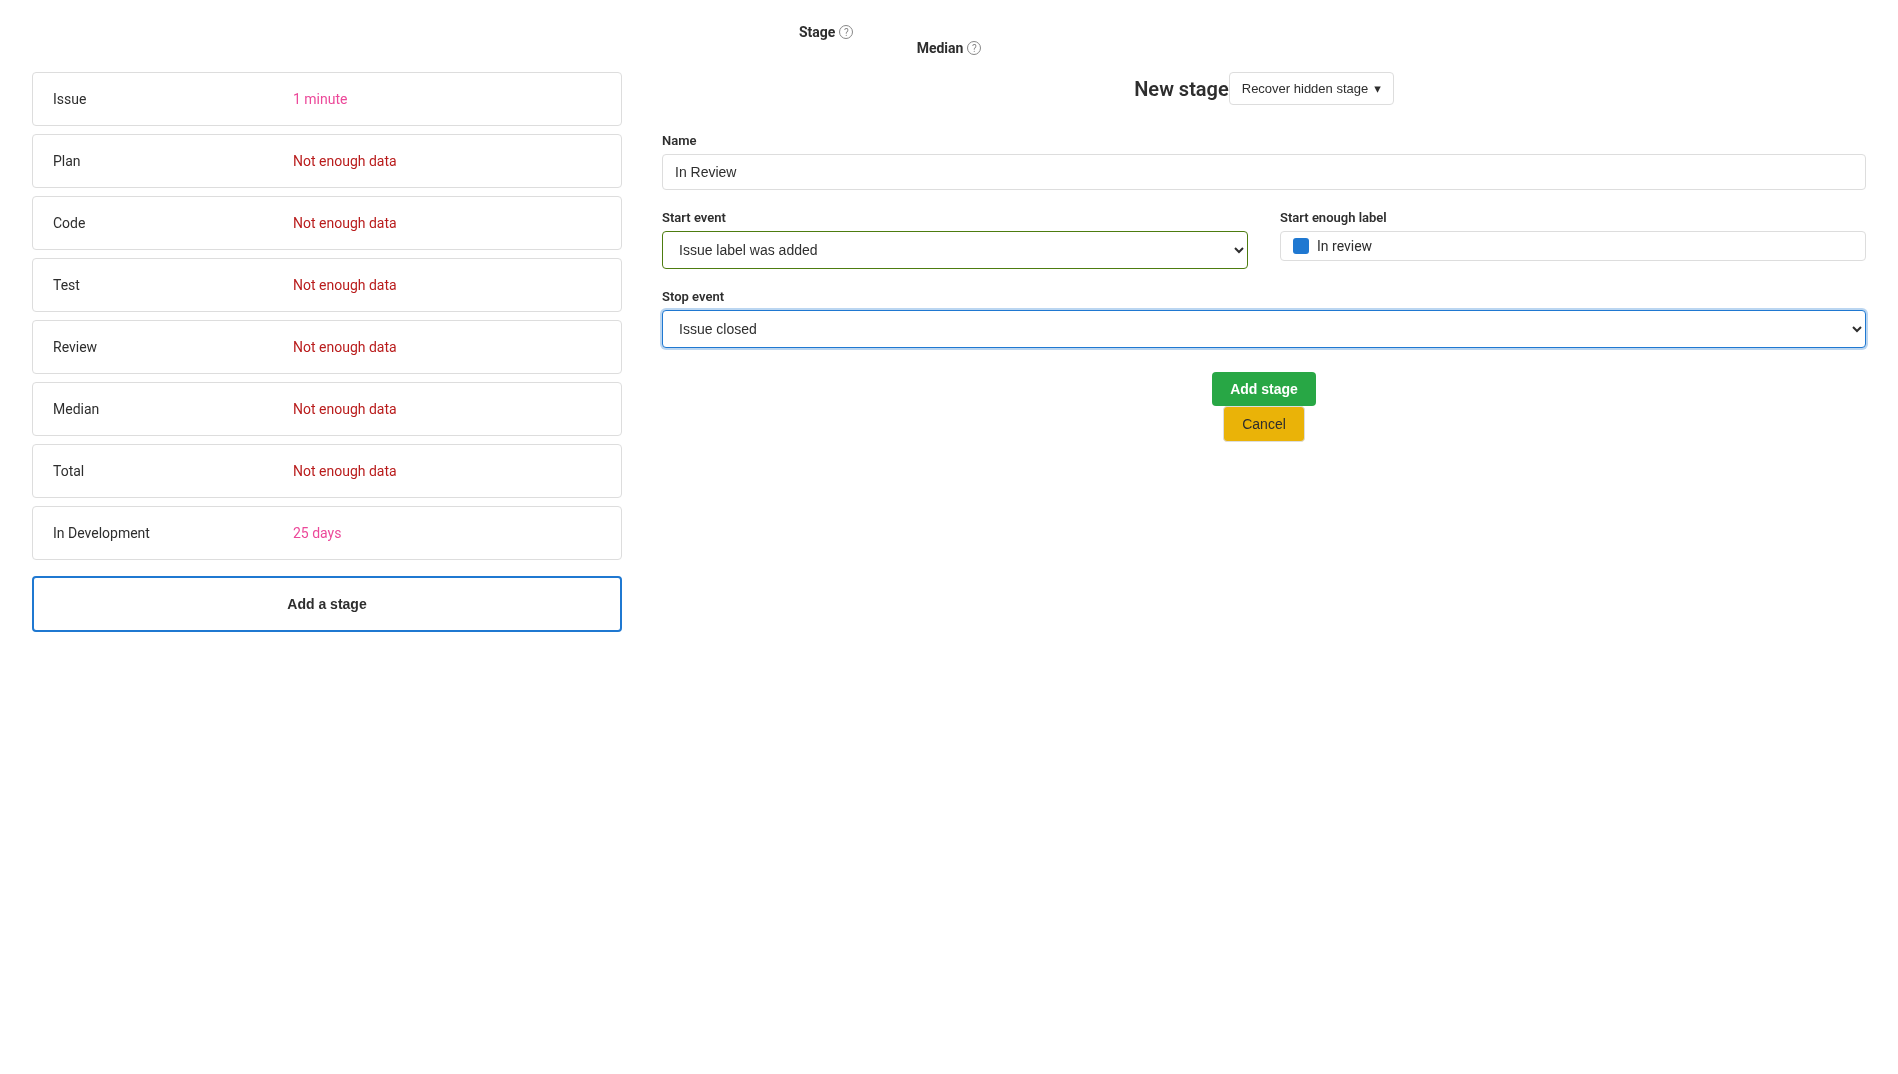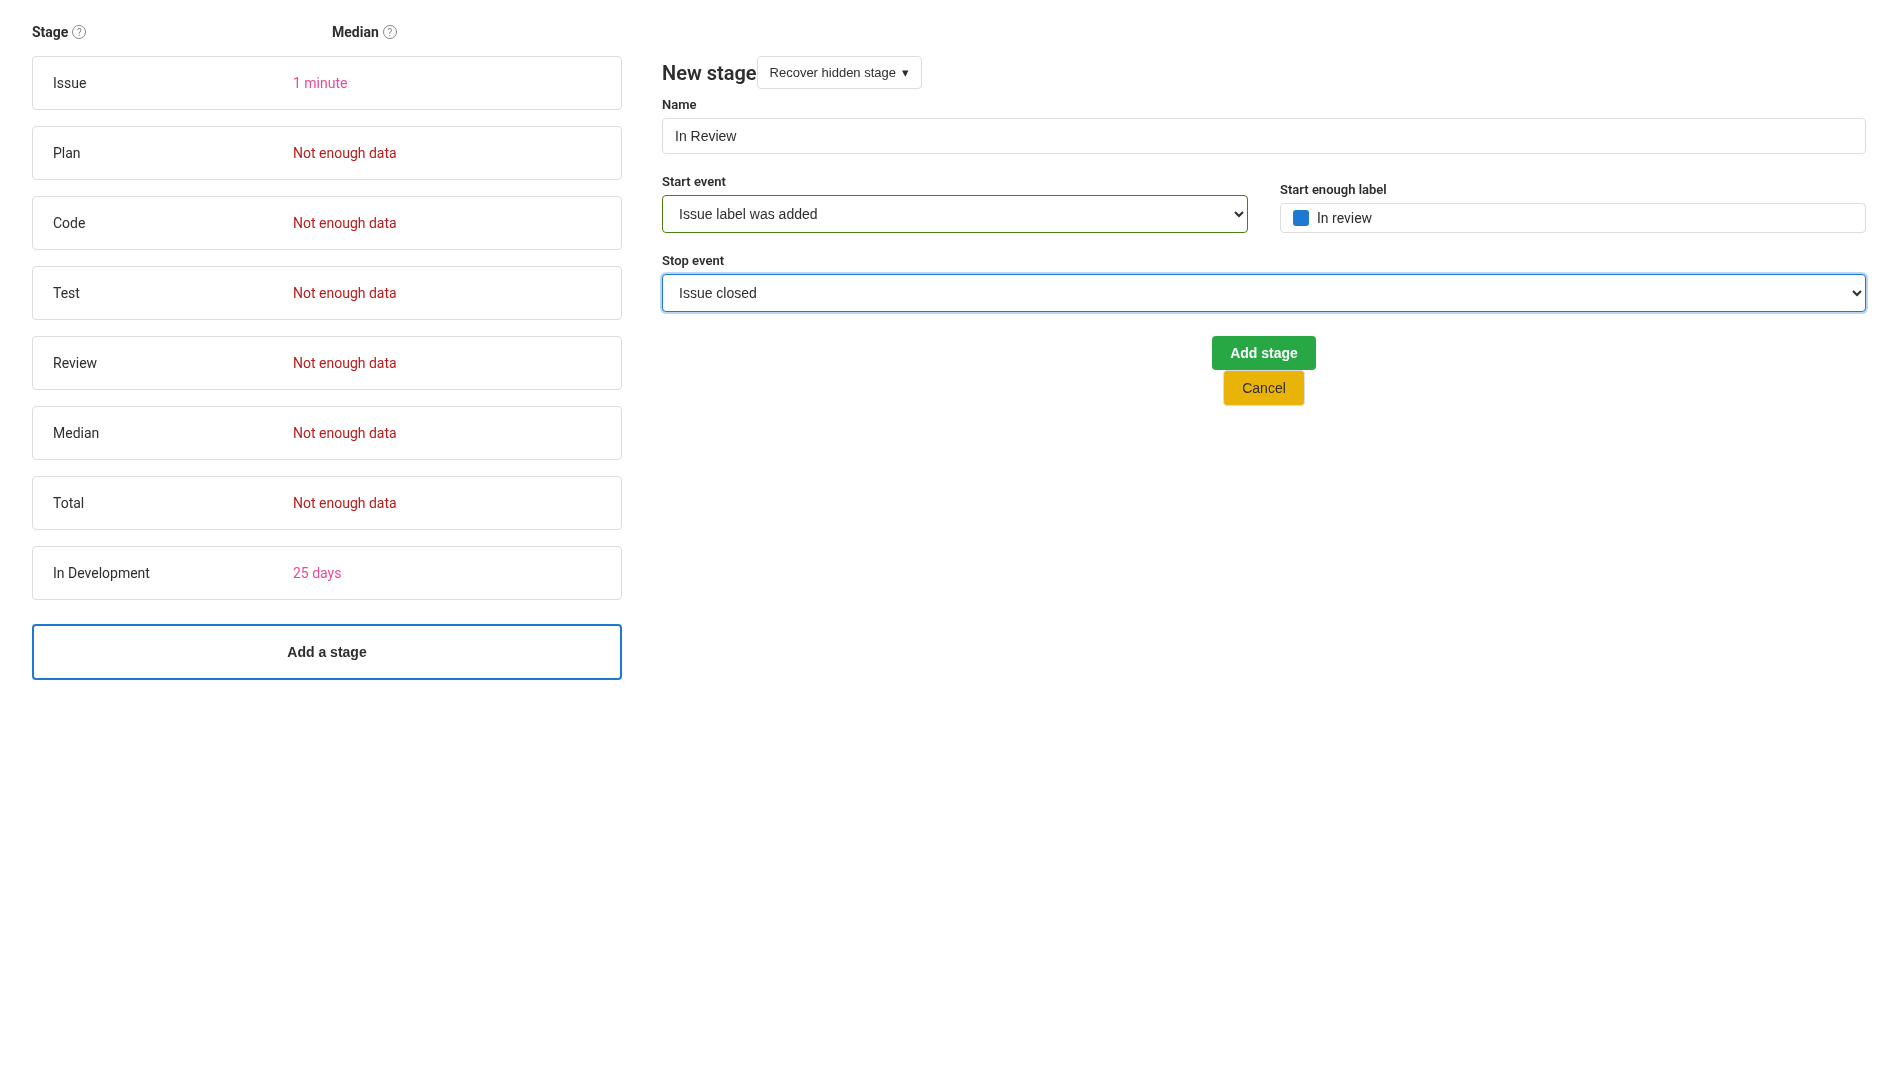--- a/index.html
+++ b/index.html
@@ -12,20 +12,21 @@
     .outer-container {
       padding: 24px 32px;
       max-width: 1898px;
       min-height: 1074px;
     }
     .header-row {
       display: flex;
       align-items: center;
       margin-bottom: 16px;
       gap: 0;
+      flex-direction: column;
     }
     .col-stage-header {
       width: 300px;
       font-weight: 700;
       font-size: 14px;
       display: flex;
       align-items: center;
       gap: 4px;
     }
     .col-median-header {
@@ -56,21 +57,21 @@
     .left-panel {
       width: 590px;
       flex-shrink: 0;
     }
     .stage-row {
       display: flex;
       align-items: center;
       border: 1px solid #ddd;
       border-radius: 4px;
       padding: 18px 20px;
-      margin-bottom: 16px;
+      margin-bottom: 8px;
       background: #fff;
     }
     .stage-name {
       width: 240px;
       font-size: 14px;
       color: #2e2e2e;
     }
     .stage-median {
       font-size: 14px;
       color: #b91c1c;
@@ -90,22 +91,22 @@
       cursor: pointer;
       text-align: center;
       margin-top: 8px;
     }
     .right-panel {
       flex: 1;
     }
     .right-panel-header {
       display: flex;
       align-items: center;
-      justify-content: flex-start;
-      margin-bottom: 8px;
+      justify-content: center;
+      margin-bottom: 28px;
     }
     .new-stage-title {
       font-size: 20px;
       font-weight: 600;
       color: #2e2e2e;
     }
     .recover-btn {
       border: 1px solid #ddd;
       border-radius: 4px;
       background: #fff;
@@ -134,21 +135,20 @@
       border-radius: 4px;
       font-size: 14px;
       color: #2e2e2e;
       background: #fff;
       outline: none;
     }
     .event-row {
       display: flex;
       gap: 32px;
       margin-bottom: 20px;
-      align-items: flex-end;
     }
     .event-col {
       flex: 1;
     }
     .event-col-label {
       flex: 1;
     }
     .form-select {
       width: 100%;
       padding: 9px 12px;

